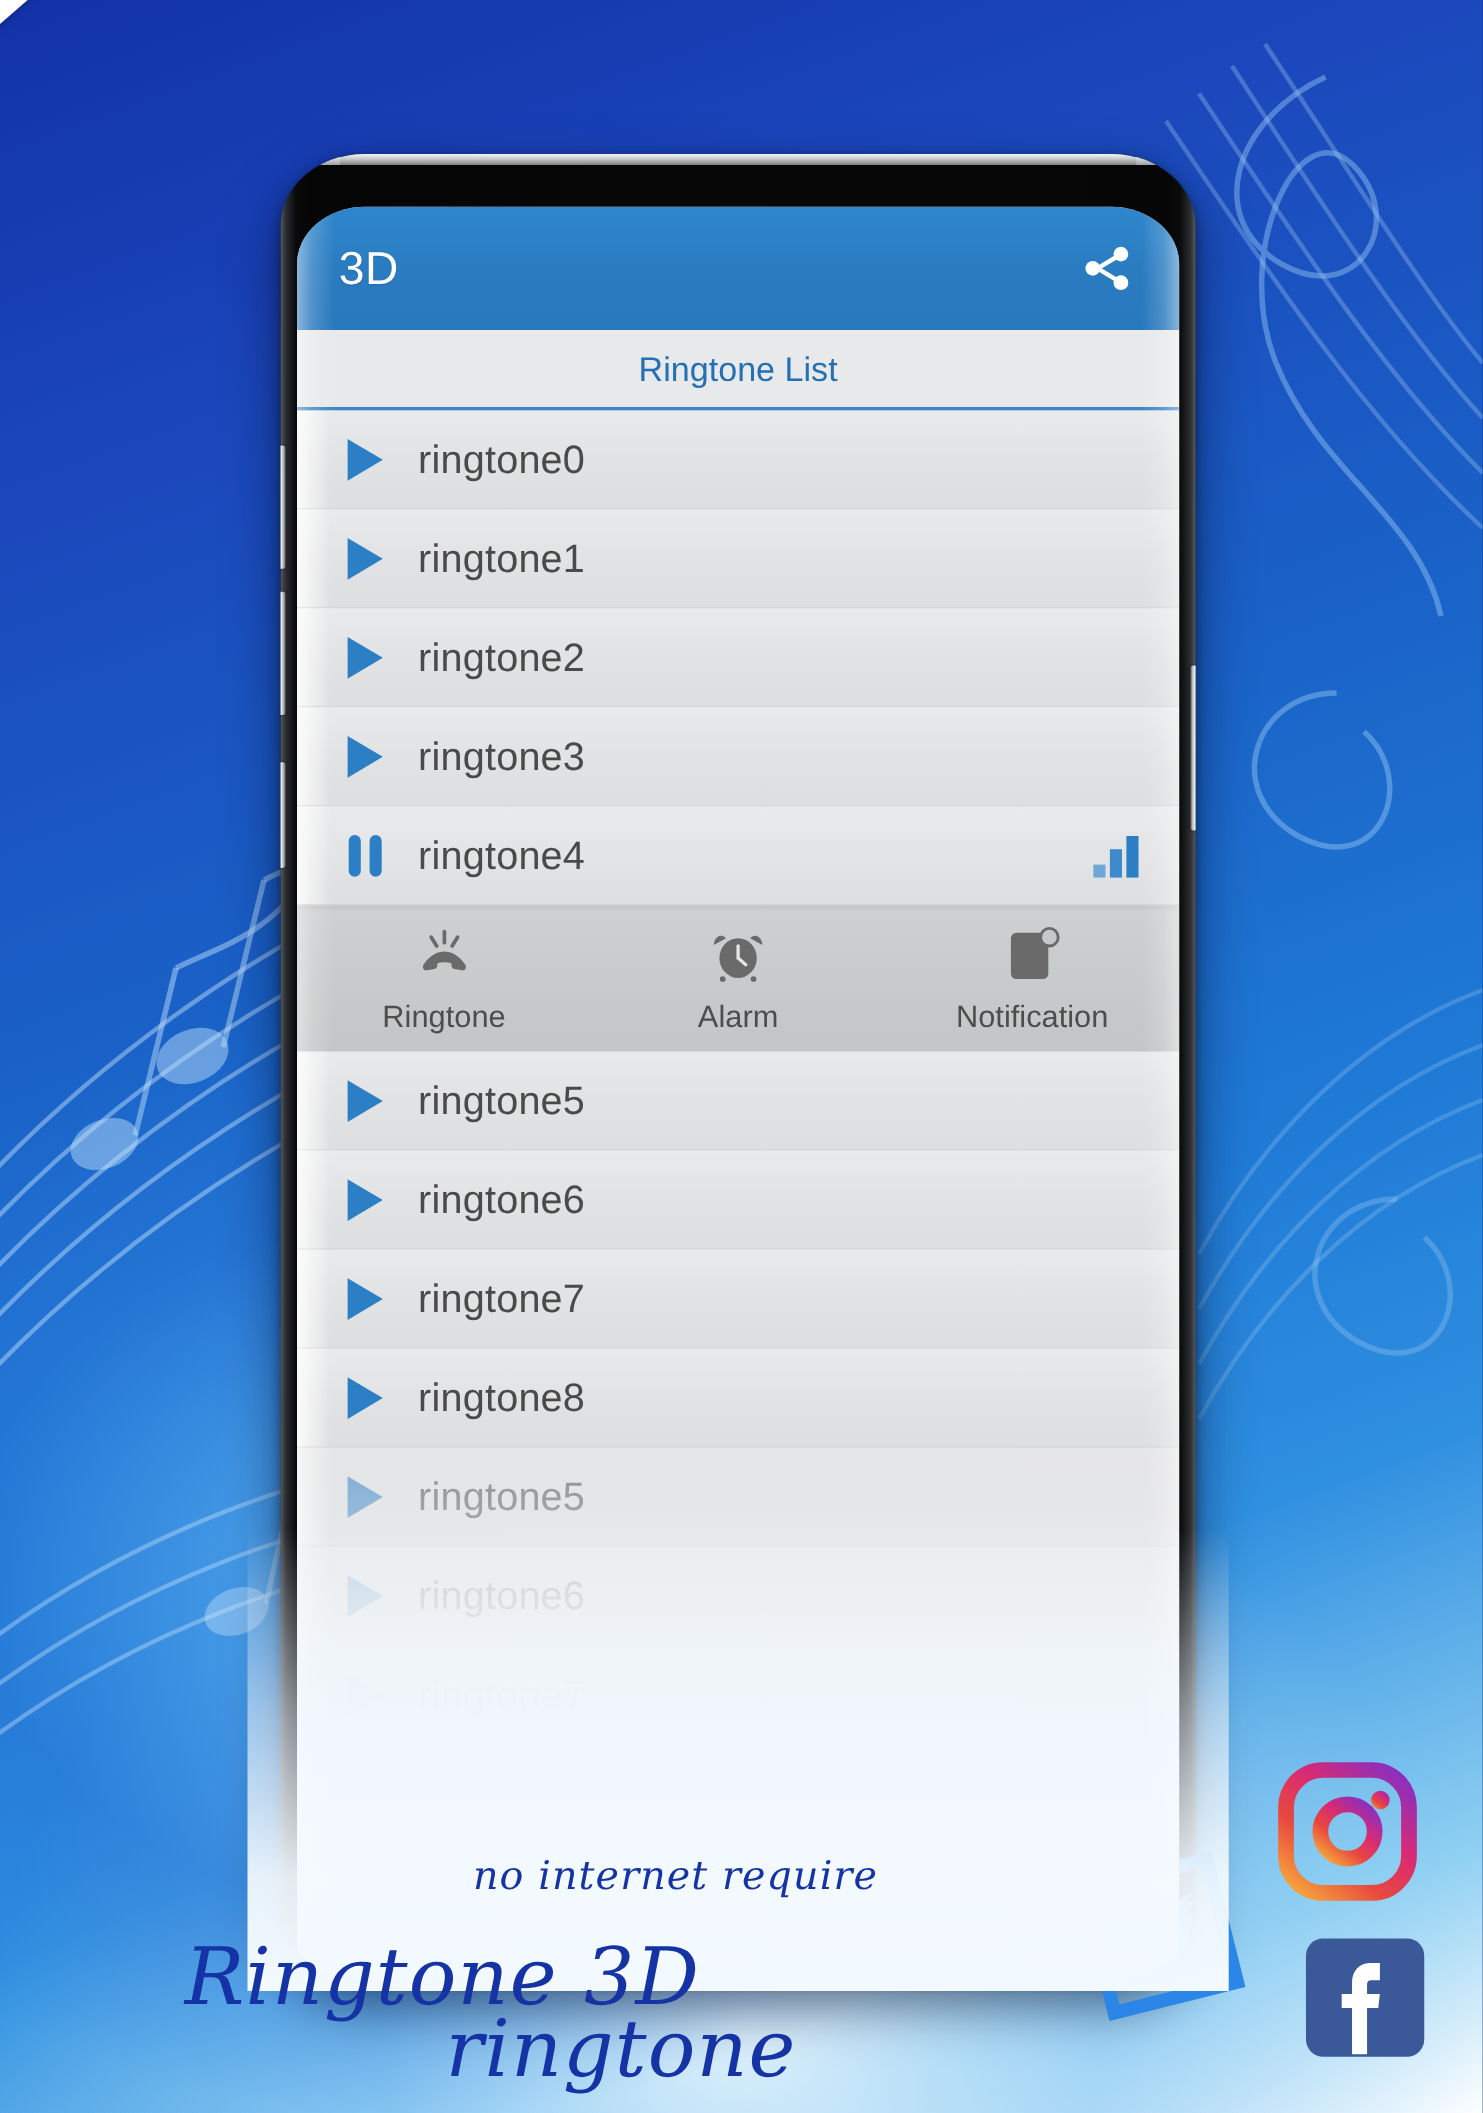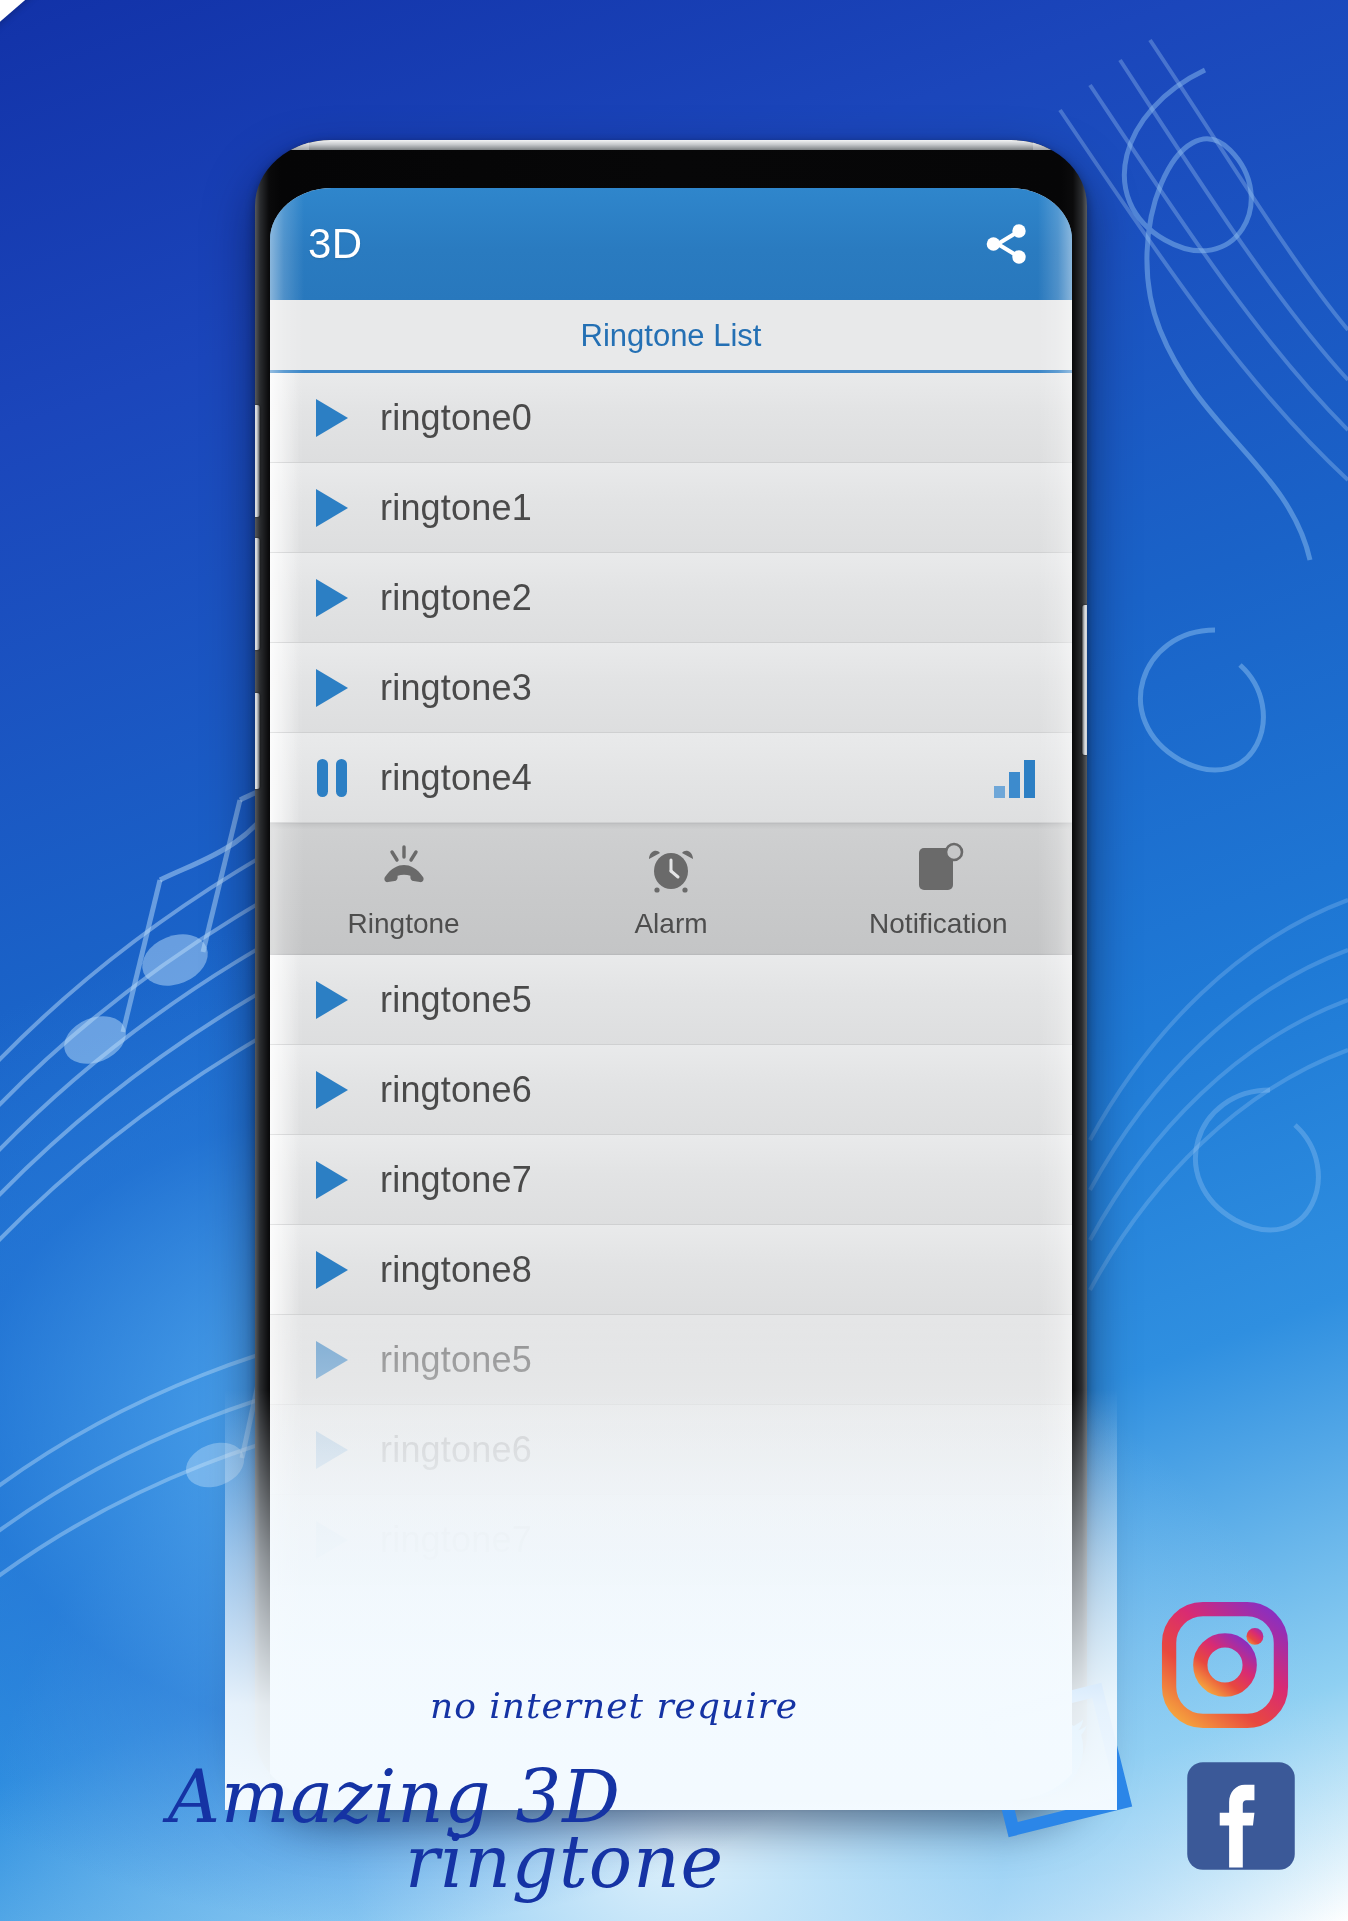--- a/index.html
+++ b/index.html
@@ -434,21 +434,21 @@
 
     <div class="btn-side" id="btn-vol-up"></div>
     <div class="btn-side" id="btn-vol-down"></div>
     <div class="btn-side" id="btn-bixby"></div>
     <div class="btn-side" id="btn-power"></div>
   </div>
   <div id="phone-fade"></div>
 </div>
 
 <div id="cap-no-internet">no internet require</div>
-<div id="cap-amazing">Amazing 3D</div>
+<div id="cap-amazing">Ringtone 3D</div>
 <div id="cap-ringtone">ringtone</div>
 
 <div id="ig">
   <svg viewBox="0 0 100 100" width="130" height="130">
     <defs>
       <linearGradient id="iggrad" x1="10%" y1="100%" x2="90%" y2="0%">
         <stop offset="0%" stop-color="#f5a23d"></stop>
         <stop offset="32%" stop-color="#e8483f"></stop>
         <stop offset="62%" stop-color="#d92b72"></stop>
         <stop offset="100%" stop-color="#8a2fc0"></stop>

